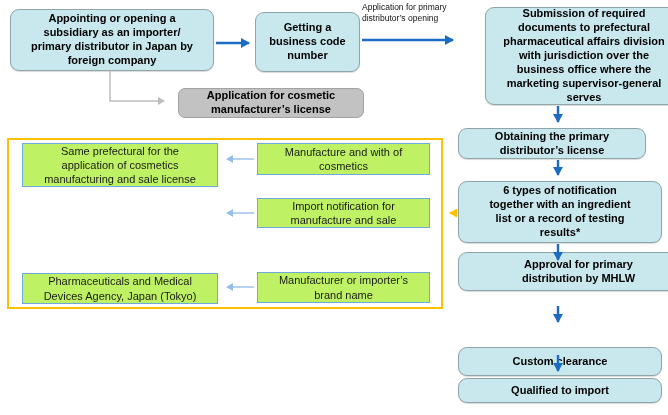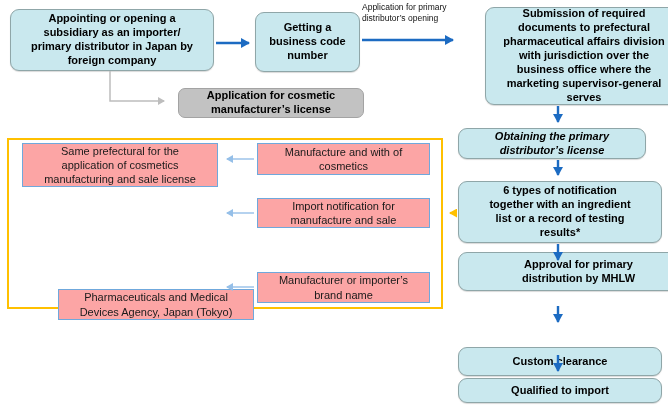--- a/index.html
+++ b/index.html
@@ -15,21 +15,21 @@
   .teal{
     background:#c9e8ee;border:1.6px solid #8fa6a8;border-radius:9px;
     font-weight:bold;font-size:11px;line-height:1.27;color:#000;
     box-shadow:0 1px 1px rgba(0,0,0,0.15);
   }
   .grayb{
     background:#c2c2c2;border:1.6px solid #a3a3a3;border-radius:7px;
     font-weight:bold;font-size:11px;line-height:1.27;color:#000;
   }
   .whiteb{
-    background:#fca5a5;border:1.4px solid #6fa8dc;
+    background:#bef264;border:1.4px solid #6fa8dc;
     font-size:11px;line-height:1.3;color:#1a1a1a;
   }
   .panel{
     position:absolute;left:7px;top:138px;width:436px;height:171px;
     box-sizing:border-box;border:2px solid #ffc000;background:transparent;
   }
   .arrow-label{
     position:absolute;left:362px;top:2px;width:88px;
     font-size:8.5px;line-height:1.28;color:#111;text-align:left;
   }
@@ -51,21 +51,21 @@
   <div class="arrow-label">Application for primary distributor’s opening</div>
 
   <div class="box teal" style="left:462px;top:7px;width:198px;height:98px;margin-left:23px;">
     <span style="max-width:176px;">Submission of required documents to prefectural pharmaceutical affairs division with jurisdiction over the business office where the marketing supervisor-general serves</span>
   </div>
 
   <div class="box grayb" style="left:178px;top:88px;width:186px;height:30px;">
     <span style="max-width:165px;">Application for cosmetic manufacturer’s license</span>
   </div>
 
-  <div class="box teal" style="left:458px;top:128px;width:188px;height:31px;font-style:italic;">
+  <div class="box teal" style="left:458px;top:128px;width:188px;height:31px;">
     <span style="max-width:145px;">Obtaining the primary distributor’s license</span>
   </div>
 
   <div class="box teal" style="left:458px;top:181px;width:204px;height:62px;">
     <span style="max-width:152px;">6 types of notification together with an ingredient list or a record of testing results*</span>
   </div>
 
   <div class="box teal" style="left:458px;top:252px;width:220px;height:39px;padding-left:21px;">
     <span style="max-width:135px;">Approval for primary distribution by MHLW</span>
   </div>
@@ -76,21 +76,21 @@
 
   <div class="box teal" style="left:458px;top:378px;width:204px;height:25px;">
     <span>Qualified to import</span>
   </div>
 
   <div class="panel"></div>
 
   <div class="box whiteb" style="left:22px;top:143px;width:196px;height:44px;">
     <span style="max-width:170px;">Same prefectural for the application of cosmetics manufacturing and sale license</span>
   </div>
-  <div class="box whiteb" style="left:22px;top:289px;width:196px;height:31px;margin-left:36px;">
+  <div class="box whiteb" style="left:22px;top:273px;width:196px;height:31px;">
     <span style="max-width:180px;">Pharmaceuticals and Medical Devices Agency, Japan (Tokyo)</span>
   </div>
 
   <div class="box whiteb" style="left:257px;top:143px;width:173px;height:32px;">
     <span style="max-width:140px;">Manufacture and with of cosmetics</span>
   </div>
   <div class="box whiteb" style="left:257px;top:198px;width:173px;height:30px;">
     <span style="max-width:128px;">Import notification for manufacture and sale</span>
   </div>
   <div class="box whiteb" style="left:257px;top:272px;width:173px;height:31px;">

